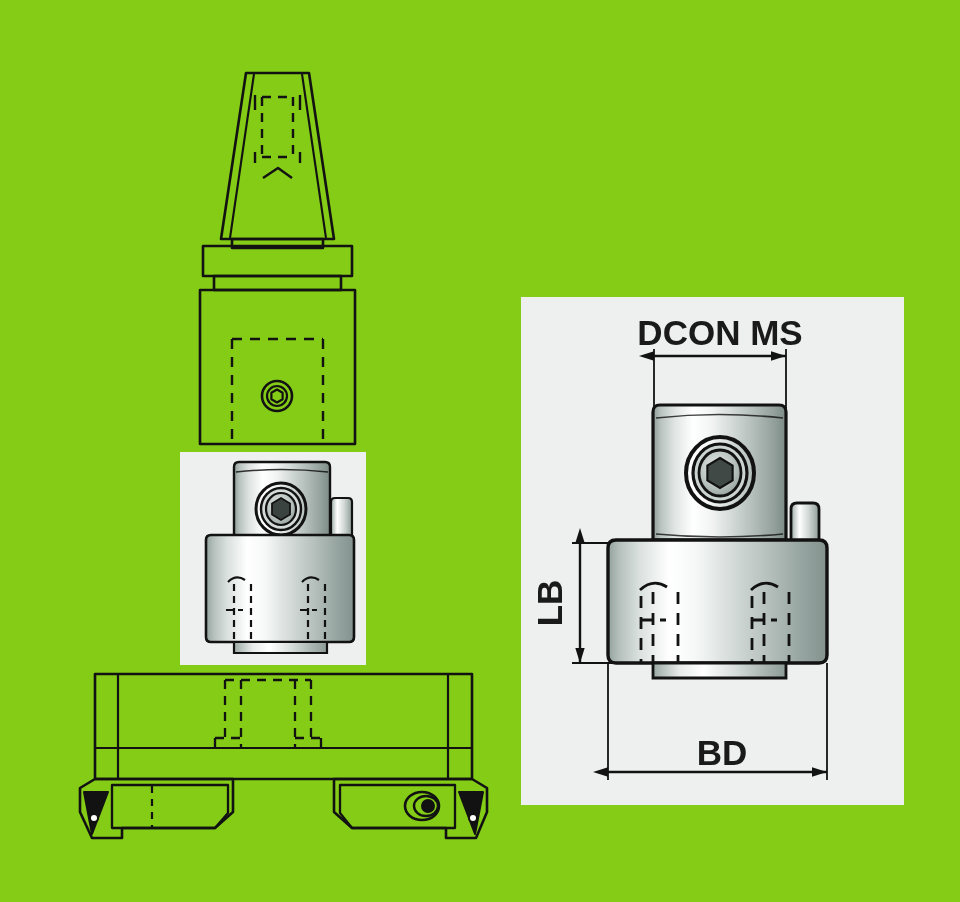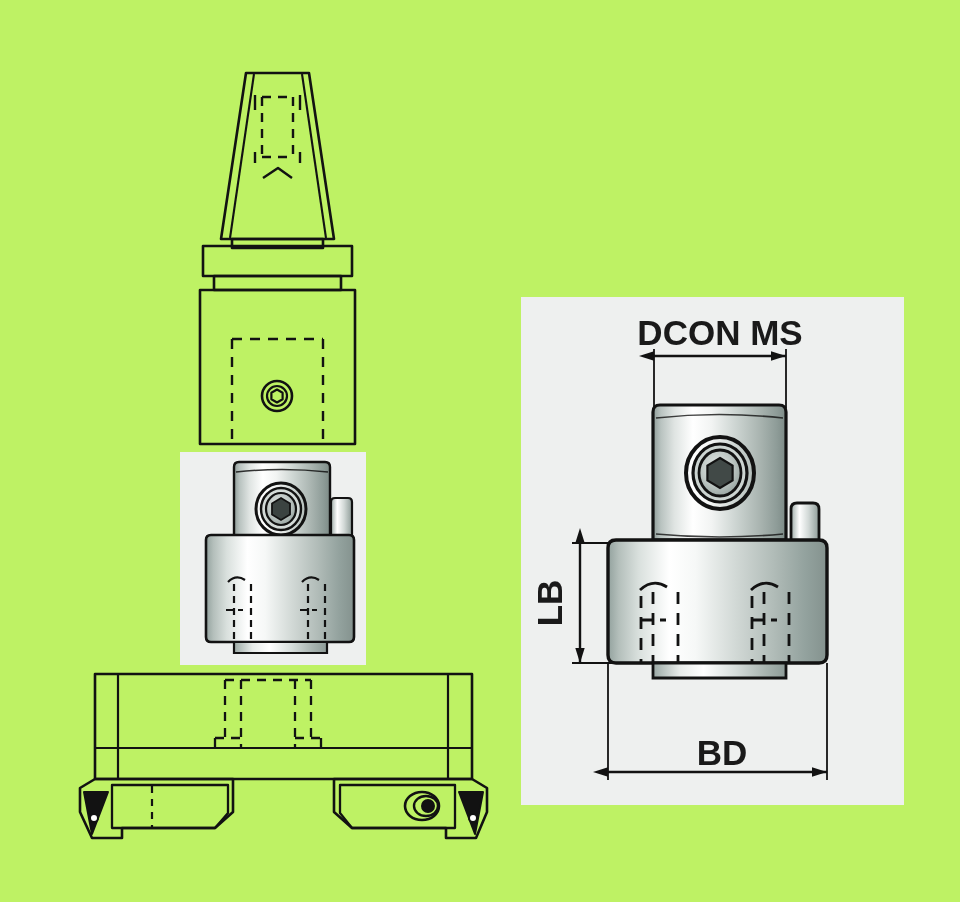--- a/index.html
+++ b/index.html
@@ -1,18 +1,18 @@
 <!DOCTYPE html>
 <html><head>
 <meta charset="utf-8">
 <style>
   html,body{margin:0;padding:0;background:#ffffff;}
   body{width:960px;height:902px;overflow:hidden;
        font-family:"Liberation Sans", sans-serif;}
-  #stage{position:relative;width:960px;height:902px;background:#bef264;}
+  #stage{position:relative;width:960px;height:902px;background:#84cc16;}
   svg.drawing{position:absolute;left:0;top:0;width:960px;height:902px;display:block;}
   .dimtext{font-family:"Liberation Sans", sans-serif;font-weight:700;fill:#1a1a1a;}
 </style>
 </head>
 <body>
 
 <div id="stage">
 
   <svg class="drawing" viewBox="0 0 960 902">
     <defs>

